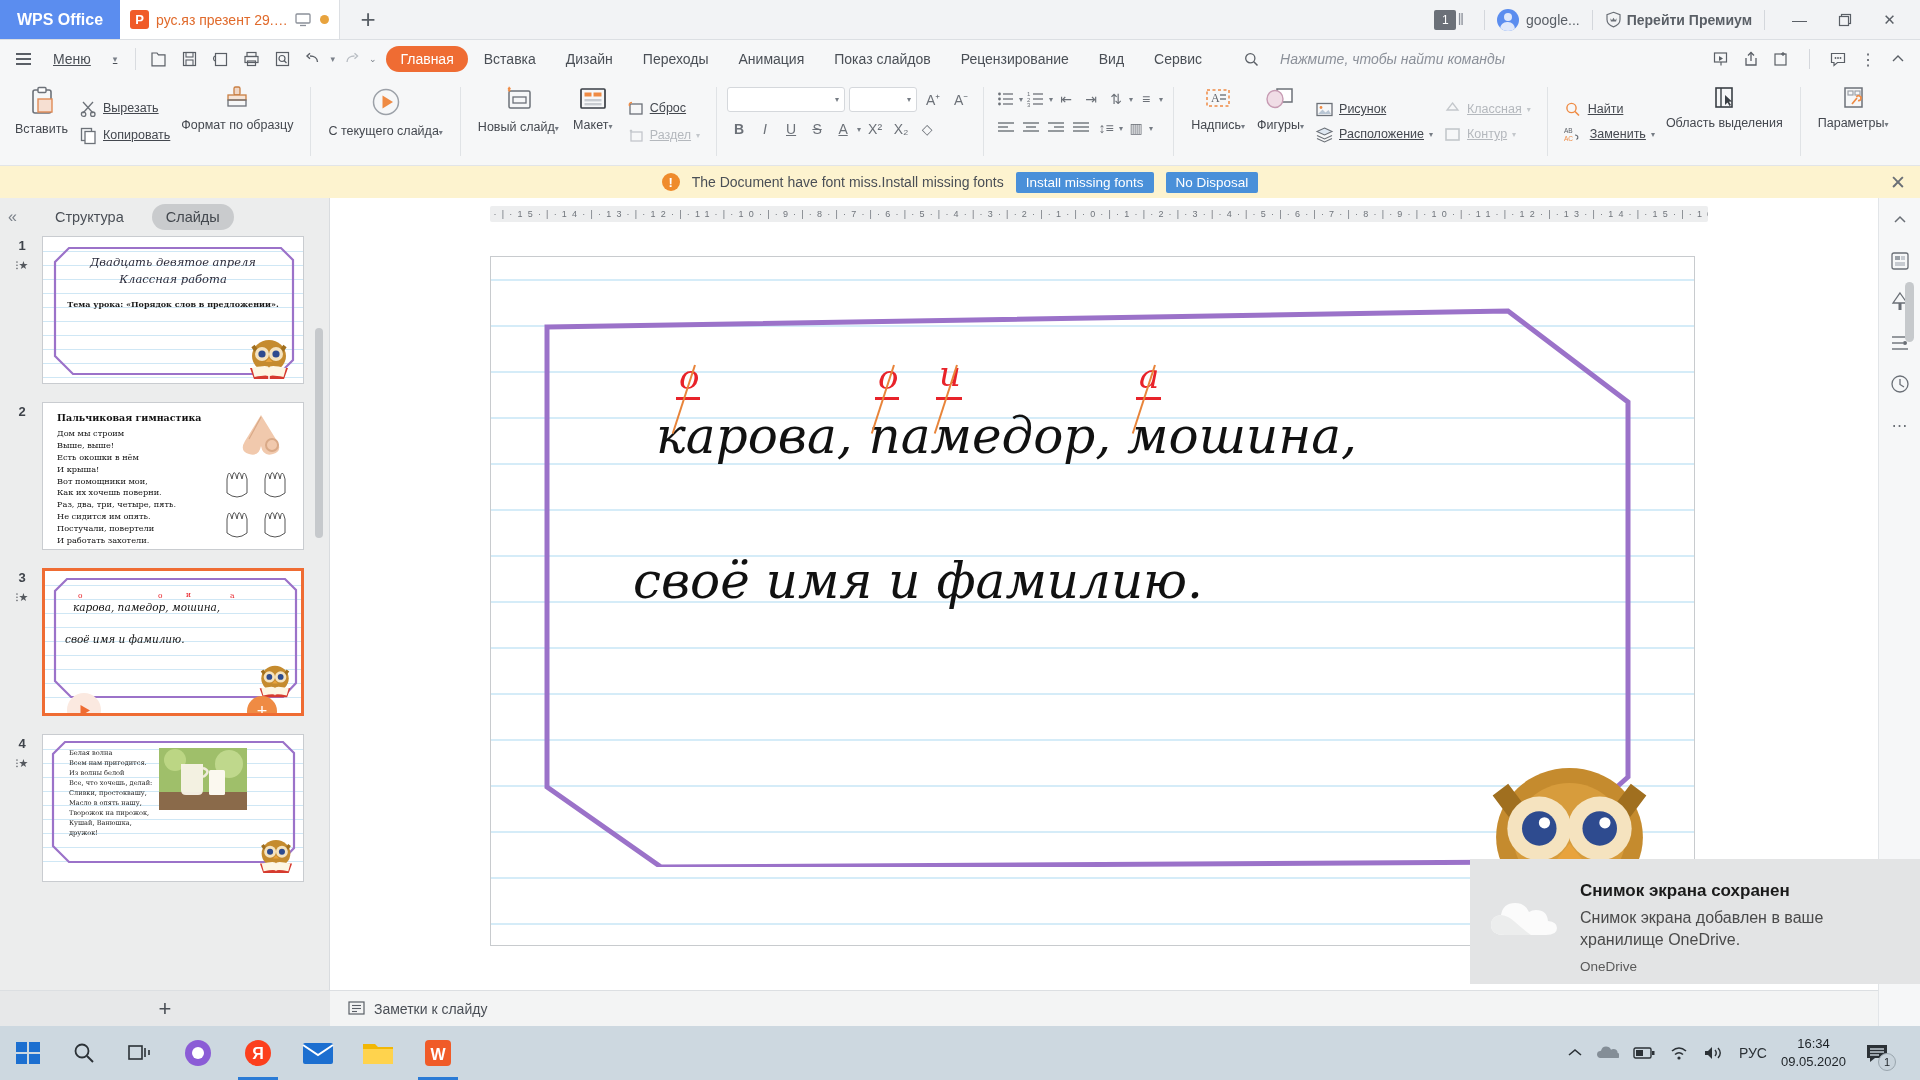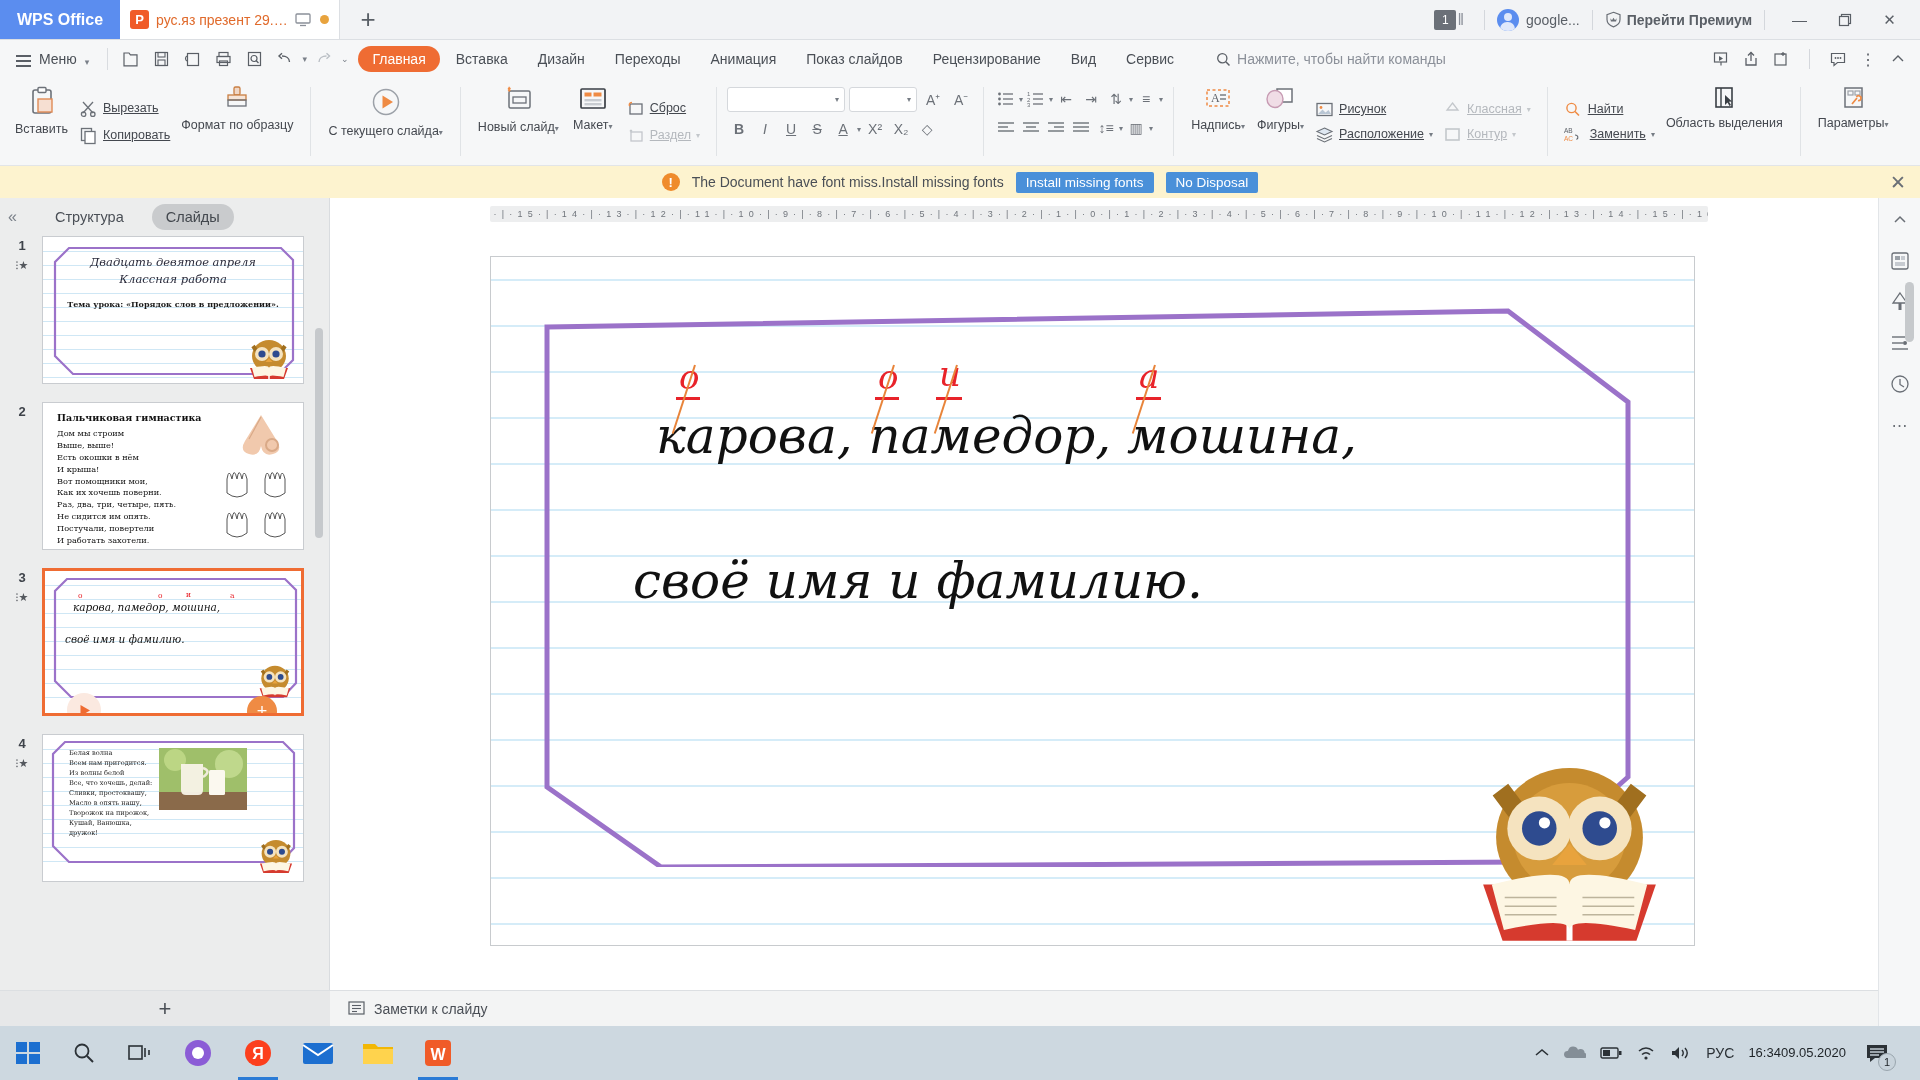--- a/index.html
+++ b/index.html
@@ -67,34 +67,34 @@
   .win-ctrl {
     width: 45px; height: 40px; display: flex; align-items: center; justify-content: center;
     color: #5a5f66; font-size: 15px;
   }
 
   
   .ribbonbar {
     position: absolute; top: 40px; left: 0; width: 1920px; height: 38px;
     background: #f6f7f8; display: flex; align-items: center;
   }
-  .menu-btn { display: flex; align-items: flex-end; gap: 8px; padding: 0 10px 0 16px; font-size: 14px; color: #4a4f56; }
+  .menu-btn { display: flex; align-items: center; gap: 22px; padding: 0 10px 0 16px; font-size: 14px; color: #4a4f56; text-decoration: underline; }
   .hamburger { display: inline-flex; flex-direction: column; gap: 3px; }
   .hamburger i { display: block; width: 15px; height: 2px; background: #5a5f66; }
   .caret-sm { font-size: 9px; color: #7a8089; }
   .qa-sep { width: 1px; height: 22px; background: #d9dce0; margin: 0 8px; }
   .qa-icons { display: flex; align-items: center; gap: 3px; }
   .qa-ic {
     width: 28px; height: 28px; display: flex; align-items: center; justify-content: center;
     color: #5a5f66;
   }
   .tabs { display: flex; align-items: center; gap: 2px; margin-left: 10px; }
   .tab-item { font-size: 14px; color: #4a4f56; padding: 5px 14px; border-radius: 14px; white-space: nowrap; }
   .tab-item.active { background: #ef6c33; color: #fff; font-weight: 500; }
-  .search-wrap { display: flex; align-items: center; gap: 6px; margin-left: 28px; }
+  .search-wrap { display: flex; align-items: center; gap: 21px; margin-left: 28px; font-style: italic; }
   .search-txt { font-size: 14px; color: #8b9099; }
   .ribbon-right { margin-left: auto; display: flex; align-items: center; padding-right: 8px; gap: 2px; }
 
   
   .ribbon {
     position: absolute; top: 78px; left: 0; width: 1920px; height: 88px;
     background: #f6f7f8; border-bottom: 1px solid #e2e5e8;
     display: flex; align-items: stretch; padding: 3px 0;
   }
   .rgroup { display: flex; align-items: flex-start; padding: 0 9px; height: 100%; }
@@ -241,21 +241,21 @@
     position: absolute; left: 0; bottom: 0; width: 1920px; height: 54px;
     background: #cdd8e0; display: flex; align-items: center;
   }
   .tb-btn { width: 56px; height: 54px; display: flex; align-items: center; justify-content: center; }
   .tb-app { width: 60px; height: 54px; display: flex; align-items: center; justify-content: center; position: relative; }
   .tb-app.active::after {
     content: ''; position: absolute; bottom: 0; left: 10px; right: 10px; height: 3px; background: #2b7bd6;
   }
   .tray { margin-left: auto; display: flex; align-items: center; gap: 14px; padding-right: 26px; }
   .tray-ic { color: #2b3136; display: flex; align-items: center; }
-  .clock { display: flex; flex-direction: row; align-items: center; font-size: 13px; color: #1d2226; line-height: 1.35; }
+  .clock { display: flex; flex-direction: column; align-items: center; font-size: 13px; color: #1d2226; line-height: 1.35; }
   .notif-badge {
     position: relative; width: 34px; height: 30px; display: flex; align-items: center; justify-content: center;
   }
   .badge-num {
     position: absolute; right: -2px; bottom: -3px; width: 18px; height: 18px; border-radius: 50%;
     background: #c8d3db; border: 1px solid #9aa6ae; font-size: 11px; color: #1d2226;
     display: flex; align-items: center; justify-content: center;
   }
   svg { display: block; }
 </style>
@@ -1134,20 +1134,33 @@
       </span>
       <span class="view-btn">
         <svg width="30" height="18" viewBox="0 0 30 18">
             <rect x="1" y="1" width="28" height="16" rx="4" fill="#f26b42"></rect>
             <path d="M12 5 L19 9 L12 13 z" fill="#fff"></path>
           </svg>
       </span>
     </div>
   </div>
 
+  <div class="toast">
+    <div class="toast-ic">
+      <svg width="80" height="48" viewBox="0 0 80 48">
+        <path d="M20 40 q-14 0 -14 -10 q0 -9 10 -10 q2 -12 14 -12 q10 0 14 9 q3 -2 7 -2 q11 0 12 11 q9 1 9 7 q0 7 -11 7 z" fill="#fbfbfb"></path>
+        <path d="M20 40 q-14 0 -14 -10 q0 -9 10 -10 q8 1 14 7 q9 8 16 13 z" fill="#eceded"></path>
+      </svg>
+    </div>
+    <div class="toast-body">
+      <div class="toast-title">Снимок экрана сохранен</div>
+      <div class="toast-msg">Снимок экрана добавлен в ваше хранилище OneDrive.</div>
+      <div class="toast-app">OneDrive</div>
+    </div>
+  </div>
 
   <div class="taskbar">
     <div class="tb-btn">
       <svg width="26" height="26" viewBox="0 0 26 26">
           <rect x="1" y="2" width="11" height="10" fill="#1c6fd0"></rect>
           <rect x="14" y="2" width="11" height="10" fill="#1c6fd0"></rect>
           <rect x="1" y="14" width="11" height="10" fill="#1c6fd0"></rect>
           <rect x="14" y="14" width="11" height="10" fill="#1c6fd0"></rect>
         </svg>
     </div>

